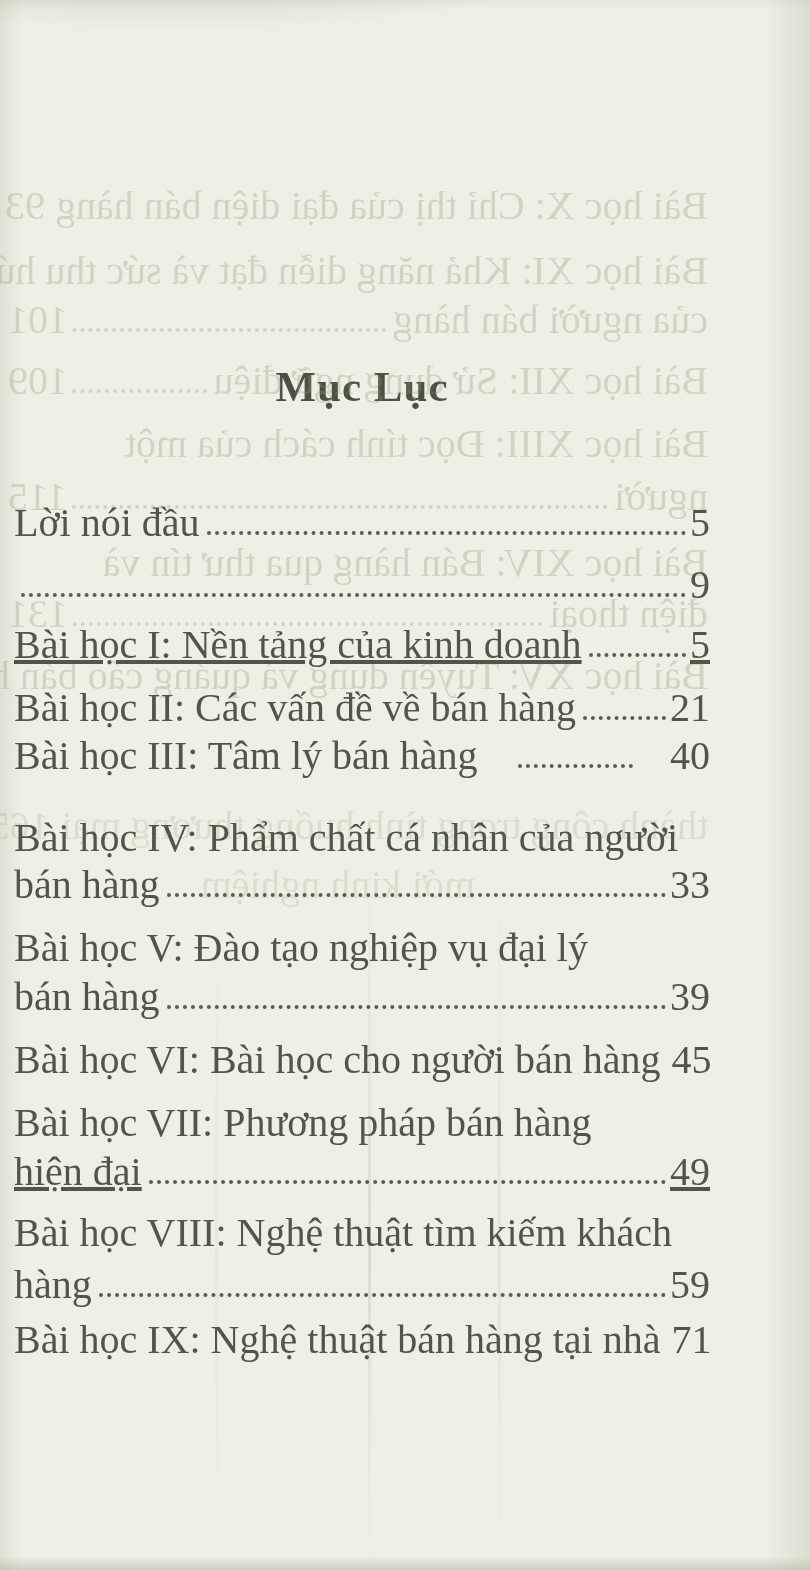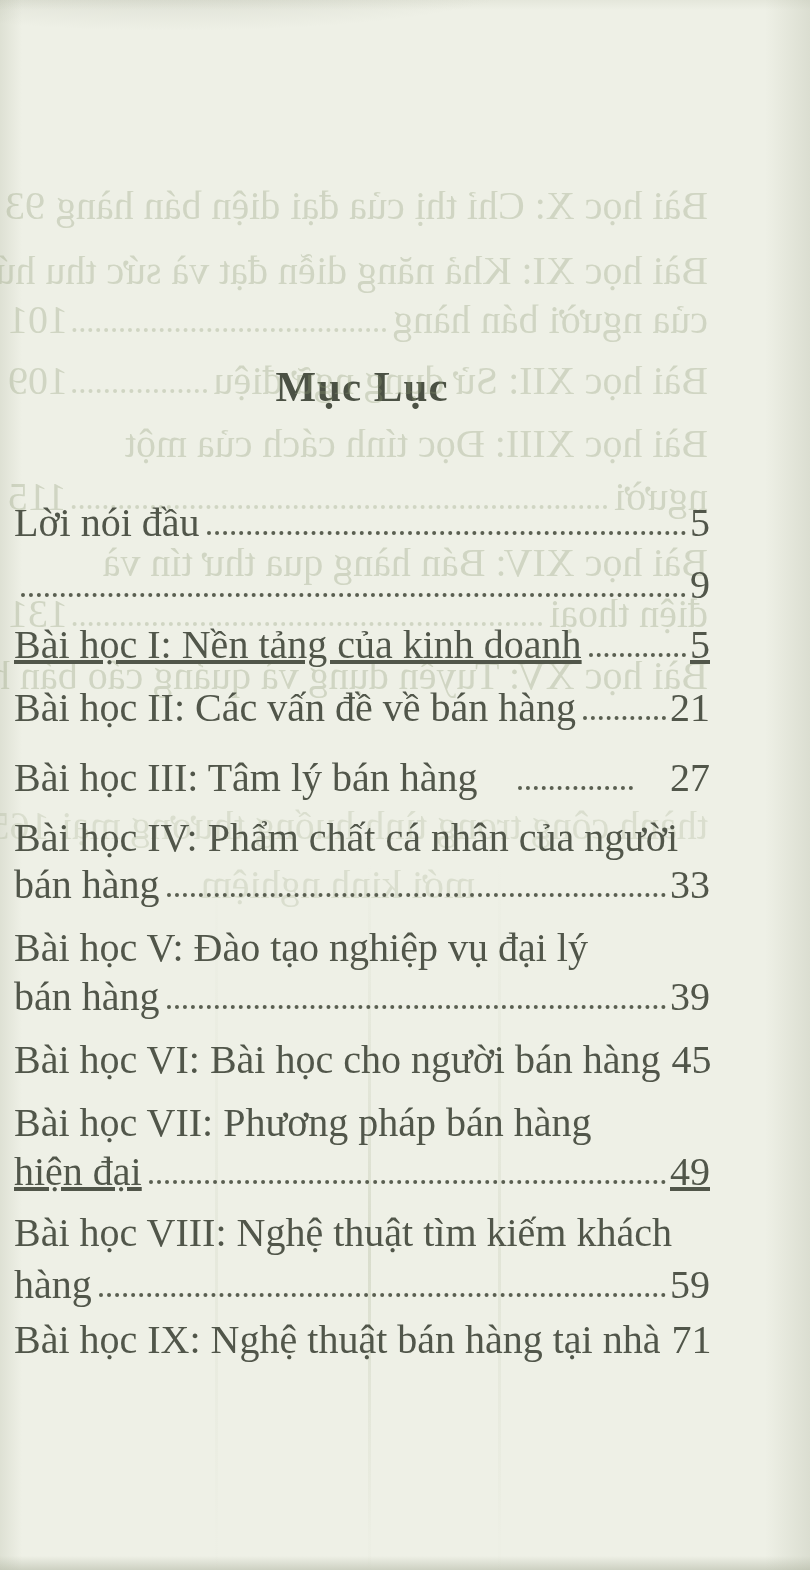--- a/index.html
+++ b/index.html
@@ -124,24 +124,24 @@
       <div class="row" style="top: 622px; text-decoration: underline;">
         <span class="txt">Bài học I: Nền tảng của kinh doanh</span>
         <span class="lead"></span>
         <span class="num">5</span>
       </div>
       <div class="row" style="top: 685px;">
         <span class="txt">Bài học II: Các vấn đề về bán hàng</span>
         <span class="lead"></span>
         <span class="num">21</span>
       </div>
-      <div class="row" style="top: 755px; gap: 33px;">
+      <div class="row" style="top: 733px; gap: 33px;">
         <span class="txt">Bài học III: Tâm lý bán hàng</span>
         <span class="lead"></span>
-        <span class="num">27</span>
+        <span class="num">40</span>
       </div>
       <div class="row" style="top: 815px; text-align: right;">
         <span class="txt">Bài học IV: Phẩm chất cá nhân của người</span>
       </div>
       <div class="row" style="top: 862px;">
         <span class="txt">bán hàng</span>
         <span class="lead"></span>
         <span class="num">33</span>
       </div>
       <div class="row" style="top: 925px;">

